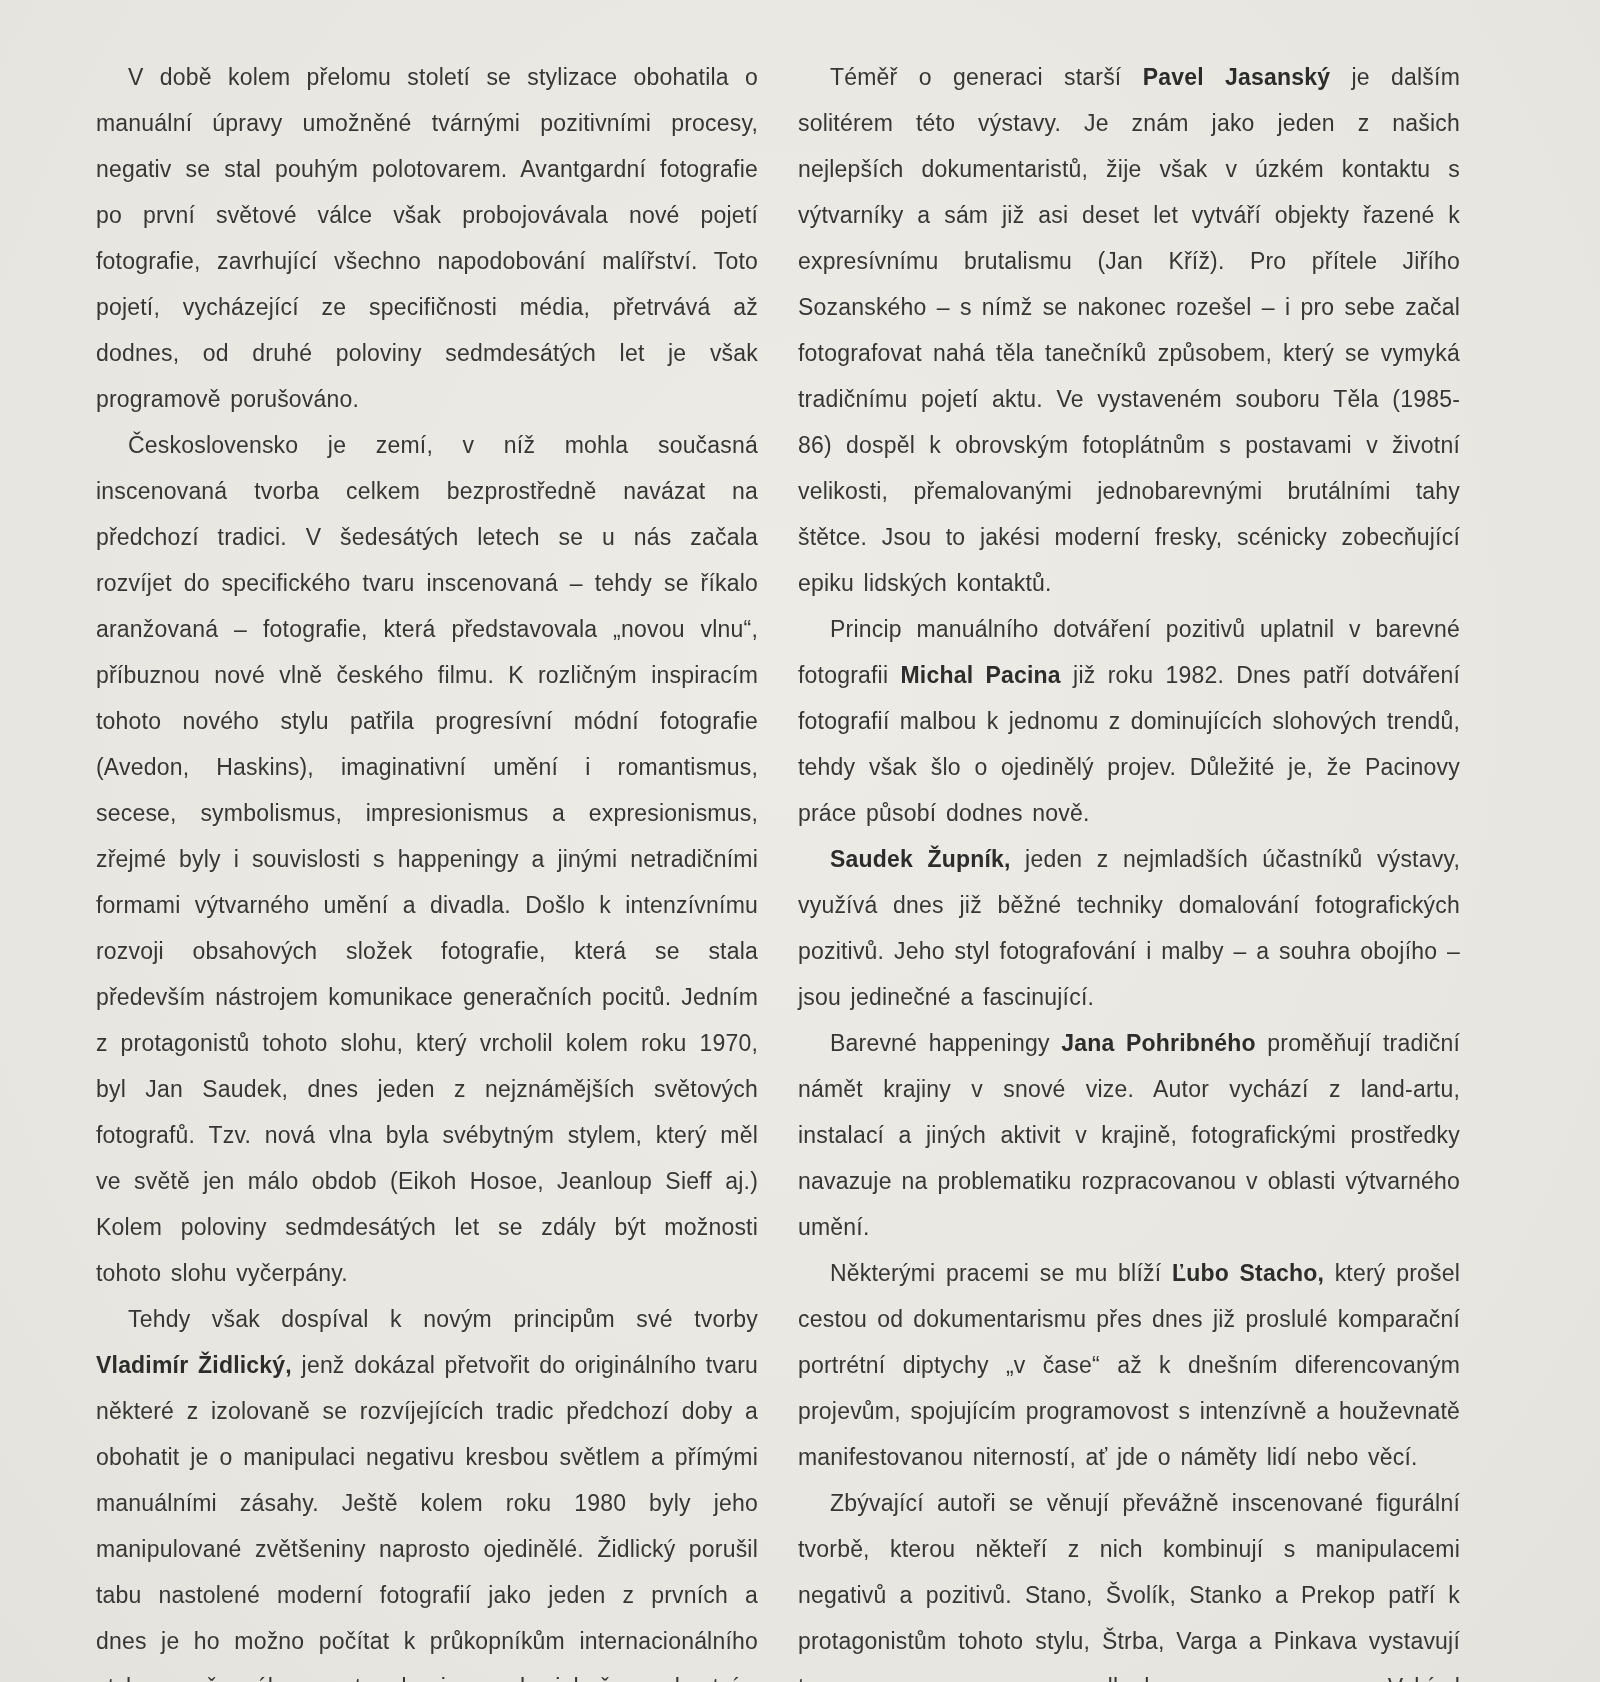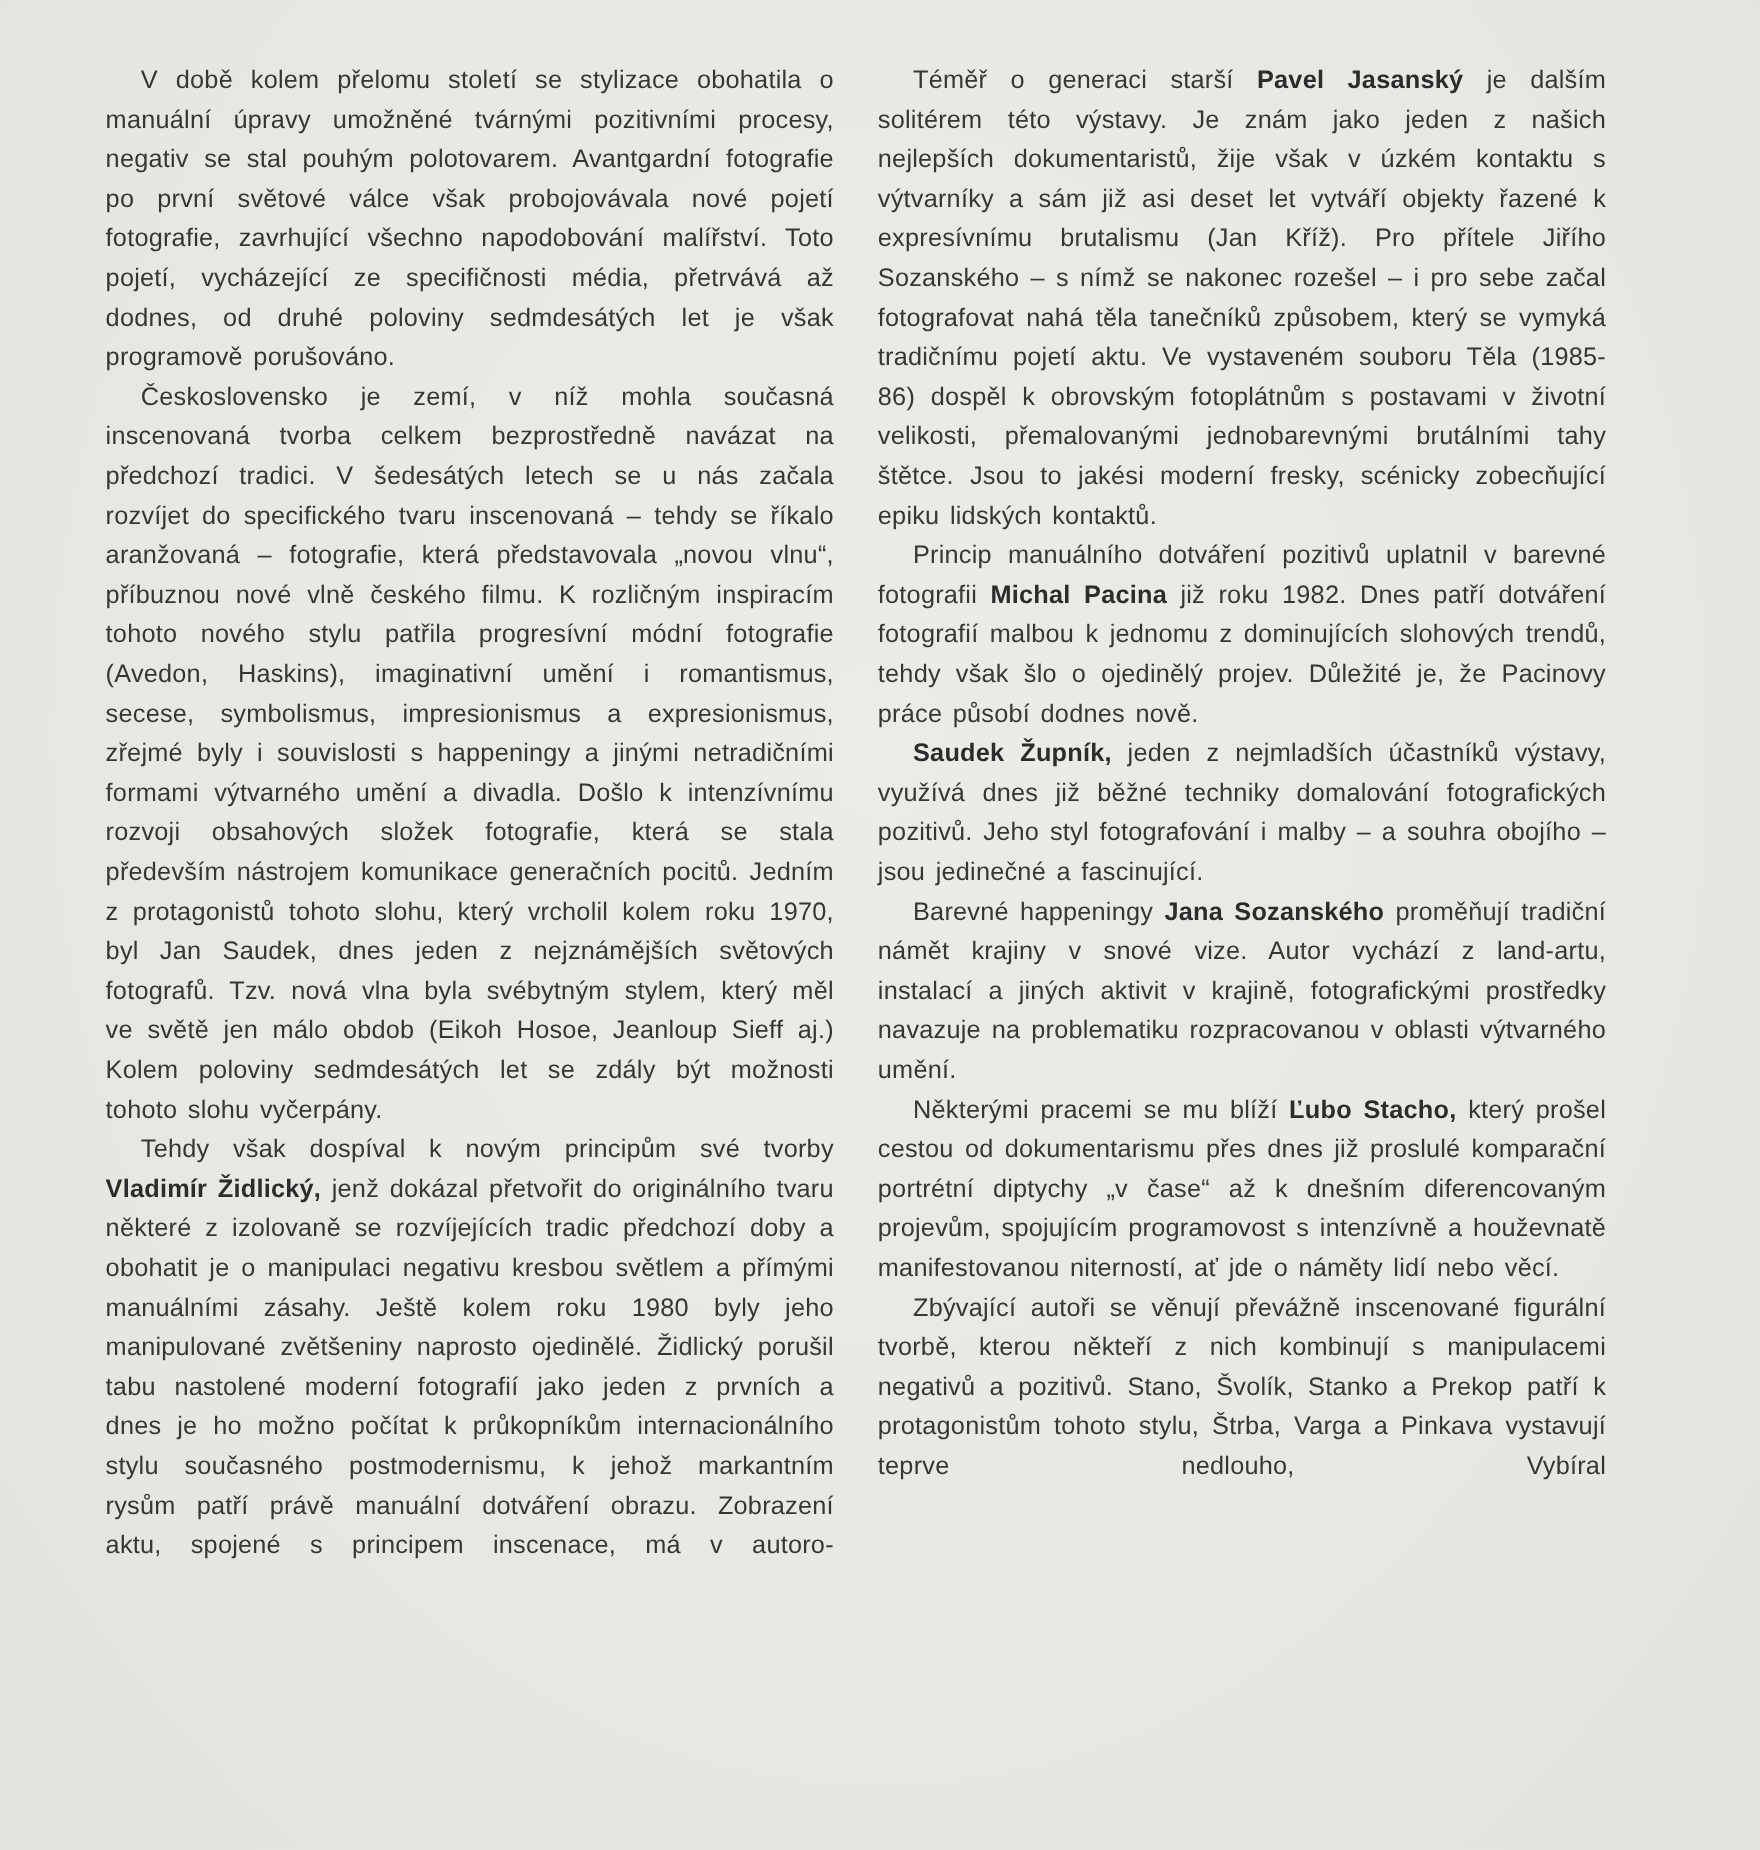--- a/index.html
+++ b/index.html
@@ -23,21 +23,21 @@
       grid-template-columns: 1fr 1fr;
       column-gap: 40px;
     }
     .col {
       min-width: 0;
     }
     p.par {
       margin: 0;
       font-family: "Liberation Sans", "DejaVu Sans", sans-serif;
       font-size: 23px;
-      line-height: 36px;
+      line-height: 46px;
       color: #363636;
       text-align: justify;
       text-indent: 32px;
       word-spacing: 3px;
       letter-spacing: 0.2px;
     }
     p.par.noindent {
       text-indent: 0;
     }
     p.par.cont {
@@ -57,19 +57,19 @@
     <div class="col">
       <p class="par"><span>V době kolem přelomu století se stylizace obohatila o manuální úpravy umožněné tvárnými pozitivními procesy, negativ se stal pouhým polotovarem. Avantgardní fotografie po první světové válce však probojovávala nové pojetí fotografie, zavrhující všechno napodobování malířství. Toto pojetí, vycházející ze specifičnosti média, přetrvává až dodnes, od druhé poloviny sedmdesátých let je však programově porušováno.</span></p>
       <p class="par"><span>Československo je zemí, v níž mohla současná inscenovaná tvorba celkem bezprostředně navázat na předchozí tradici. V šedesátých letech se u nás začala rozvíjet do specifického tvaru inscenovaná – tehdy se říkalo aranžovaná – fotografie, která představovala „novou vlnu“, příbuznou nové vlně českého filmu. K rozličným inspiracím tohoto nového stylu patřila progresívní módní fotografie (Avedon, Haskins), imaginativní umění i romantismus, secese, symbolismus, impresionismus a expresionismus, zřejmé byly i souvislosti s happeningy a jinými netradičními formami výtvarného umění a divadla. Došlo k intenzívnímu rozvoji obsahových složek fotografie, která se stala především nástrojem komunikace generačních pocitů. Jedním z protagonistů tohoto slohu, který vrcholil kolem roku 1970, byl Jan Saudek, dnes jeden z nejznámějších světových fotografů. Tzv. nová vlna byla svébytným stylem, který měl ve světě jen málo obdob (Eikoh Hosoe, Jeanloup Sieff aj.) Kolem poloviny sedmdesátých let se zdály být možnosti tohoto slohu vyčerpány.</span></p>
       <p class="par cont"><span>Tehdy však dospíval k novým principům své tvorby </span><span class="bold">Vladimír Židlický,</span><span> jenž dokázal přetvořit do originálního tvaru některé z izolovaně se rozvíjejících tradic předchozí doby a obohatit je o manipulaci negativu kresbou světlem a přímými manuálními zásahy. Ještě kolem roku 1980 byly jeho manipulované zvětšeniny naprosto ojedinělé. Židlický porušil tabu nastolené moderní fotografií jako jeden z prvních a dnes je ho možno počítat k průkopníkům internacionálního stylu současného postmodernismu, k jehož markantním rysům patří právě manuální dotváření obrazu. Zobrazení aktu, spojené s principem inscenace, má v autoro-</span></p>
     </div>
 
     <div class="col">
       <p class="par"><span>Téměř o generaci starší </span><span class="bold">Pavel Jasanský</span><span> je dalším solitérem této výstavy. Je znám jako jeden z našich nejlepších dokumentaristů, žije však v úzkém kontaktu s výtvarníky a sám již asi deset let vytváří objekty řazené k expresívnímu brutalismu (Jan Kříž). Pro přítele Jiřího Sozanského – s nímž se nakonec rozešel – i pro sebe začal fotografovat nahá těla tanečníků způsobem, který se vymyká tradičnímu pojetí aktu. Ve vystaveném souboru Těla (1985-86) dospěl k obrovským fotoplátnům s postavami v životní velikosti, přemalovanými jednobarevnými brutálními tahy štětce. Jsou to jakési moderní fresky, scénicky zobecňující epiku lidských kontaktů.</span></p>
       <p class="par"><span>Princip manuálního dotváření pozitivů uplatnil v barevné fotografii </span><span class="bold">Michal Pacina</span><span> již roku 1982. Dnes patří dotváření fotografií malbou k jednomu z dominujících slohových trendů, tehdy však šlo o ojedinělý projev. Důležité je, že Pacinovy práce působí dodnes nově.</span></p>
       <p class="par"><span class="bold">Saudek Župník,</span><span> jeden z nejmladších účastníků výstavy, využívá dnes již běžné techniky domalování fotografických pozitivů. Jeho styl fotografování i malby – a souhra obojího – jsou jedinečné a fascinující.</span></p>
-      <p class="par"><span>Barevné happeningy </span><span class="bold">Jana Sozanského</span><span> proměňují tradiční námět krajiny v snové vize. Autor vychází z land-artu, instalací a jiných aktivit v krajině, fotografickými prostředky navazuje na problematiku rozpracovanou v oblasti výtvarného umění.</span></p>
+      <p class="par"><span>Barevné happeningy </span><span class="bold">Jana Pohribného</span><span> proměňují tradiční námět krajiny v snové vize. Autor vychází z land-artu, instalací a jiných aktivit v krajině, fotografickými prostředky navazuje na problematiku rozpracovanou v oblasti výtvarného umění.</span></p>
       <p class="par"><span>Některými pracemi se mu blíží </span><span class="bold">Ľubo Stacho,</span><span> který prošel cestou od dokumentarismu přes dnes již proslulé komparační portrétní diptychy „v čase“ až k dnešním diferencovaným projevům, spojujícím programovost s intenzívně a houževnatě manifestovanou niterností, ať jde o náměty lidí nebo věcí.</span></p>
       <p class="par cont"><span>Zbývající autoři se věnují převážně inscenované figurální tvorbě, kterou někteří z nich kombinují s manipulacemi negativů a pozitivů. Stano, Švolík, Stanko a Prekop patří k protagonistům tohoto stylu, Štrba, Varga a Pinkava vystavují teprve nedlouho, Vybíral</span></p>
     </div>
 
   </div>
 </div>
 
 </body></html>

